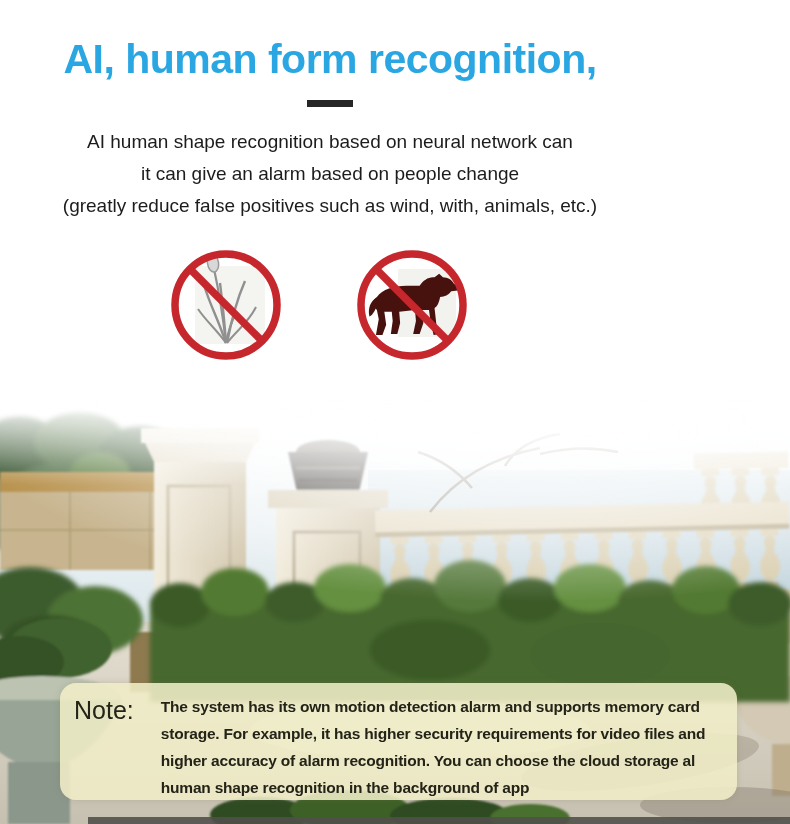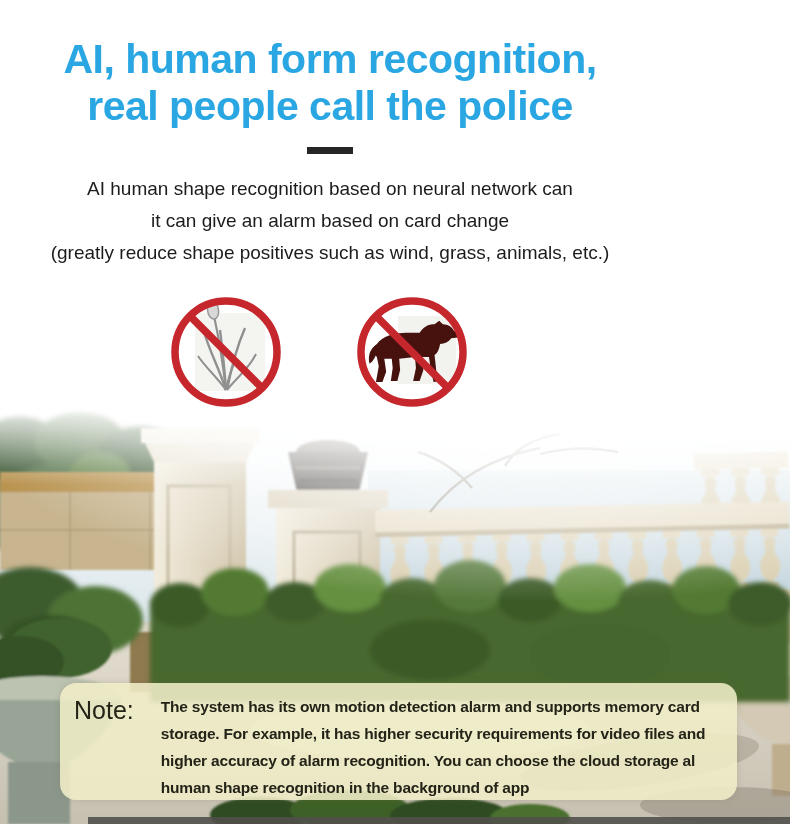--- a/index.html
+++ b/index.html
@@ -51,29 +51,28 @@
   .note-text{margin-left:27px;width:586px;font-size:15.5px;line-height:27px;
     font-weight:700;letter-spacing:-0.2px;color:var(--note-text);}
 </style>
 </head>
 <body>
 
 <div class="page">
 
   <h1 class="title">
     <span>AI, human form recognition,</span>
-    <span>real people call the police</span>
   </h1>
 
   <div class="divider"></div>
 
   <div class="description">
     <div>AI human shape recognition based on neural network can</div>
-    <div>it can give an alarm based on card change</div>
-    <div>(greatly reduce shape positives such as wind, grass, animals, etc.)</div>
+    <div>it can give an alarm based on people change</div>
+    <div>(greatly reduce false positives such as wind, with, animals, etc.)</div>
   </div>
 
   <div class="icons-row">
 
     <div class="no-icon">
       <svg viewBox="0 0 116 116">
         <rect x="27" y="21" width="70" height="78" fill="#f4f4f1"></rect>
         <g>
           <path class="plant-stroke" stroke-width="2.4" d="M58,98 C50,74 42,60 36,40"></path>
           <path class="plant-stroke" stroke-width="2.4" d="M58,98 C56,70 54,54 52,38"></path>

